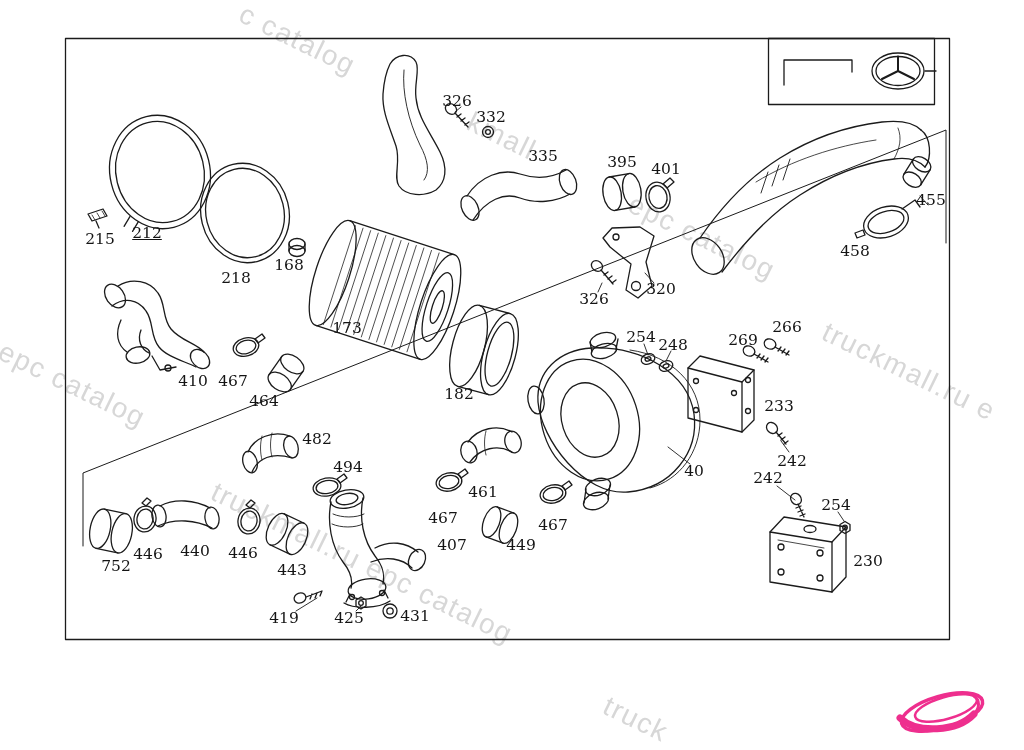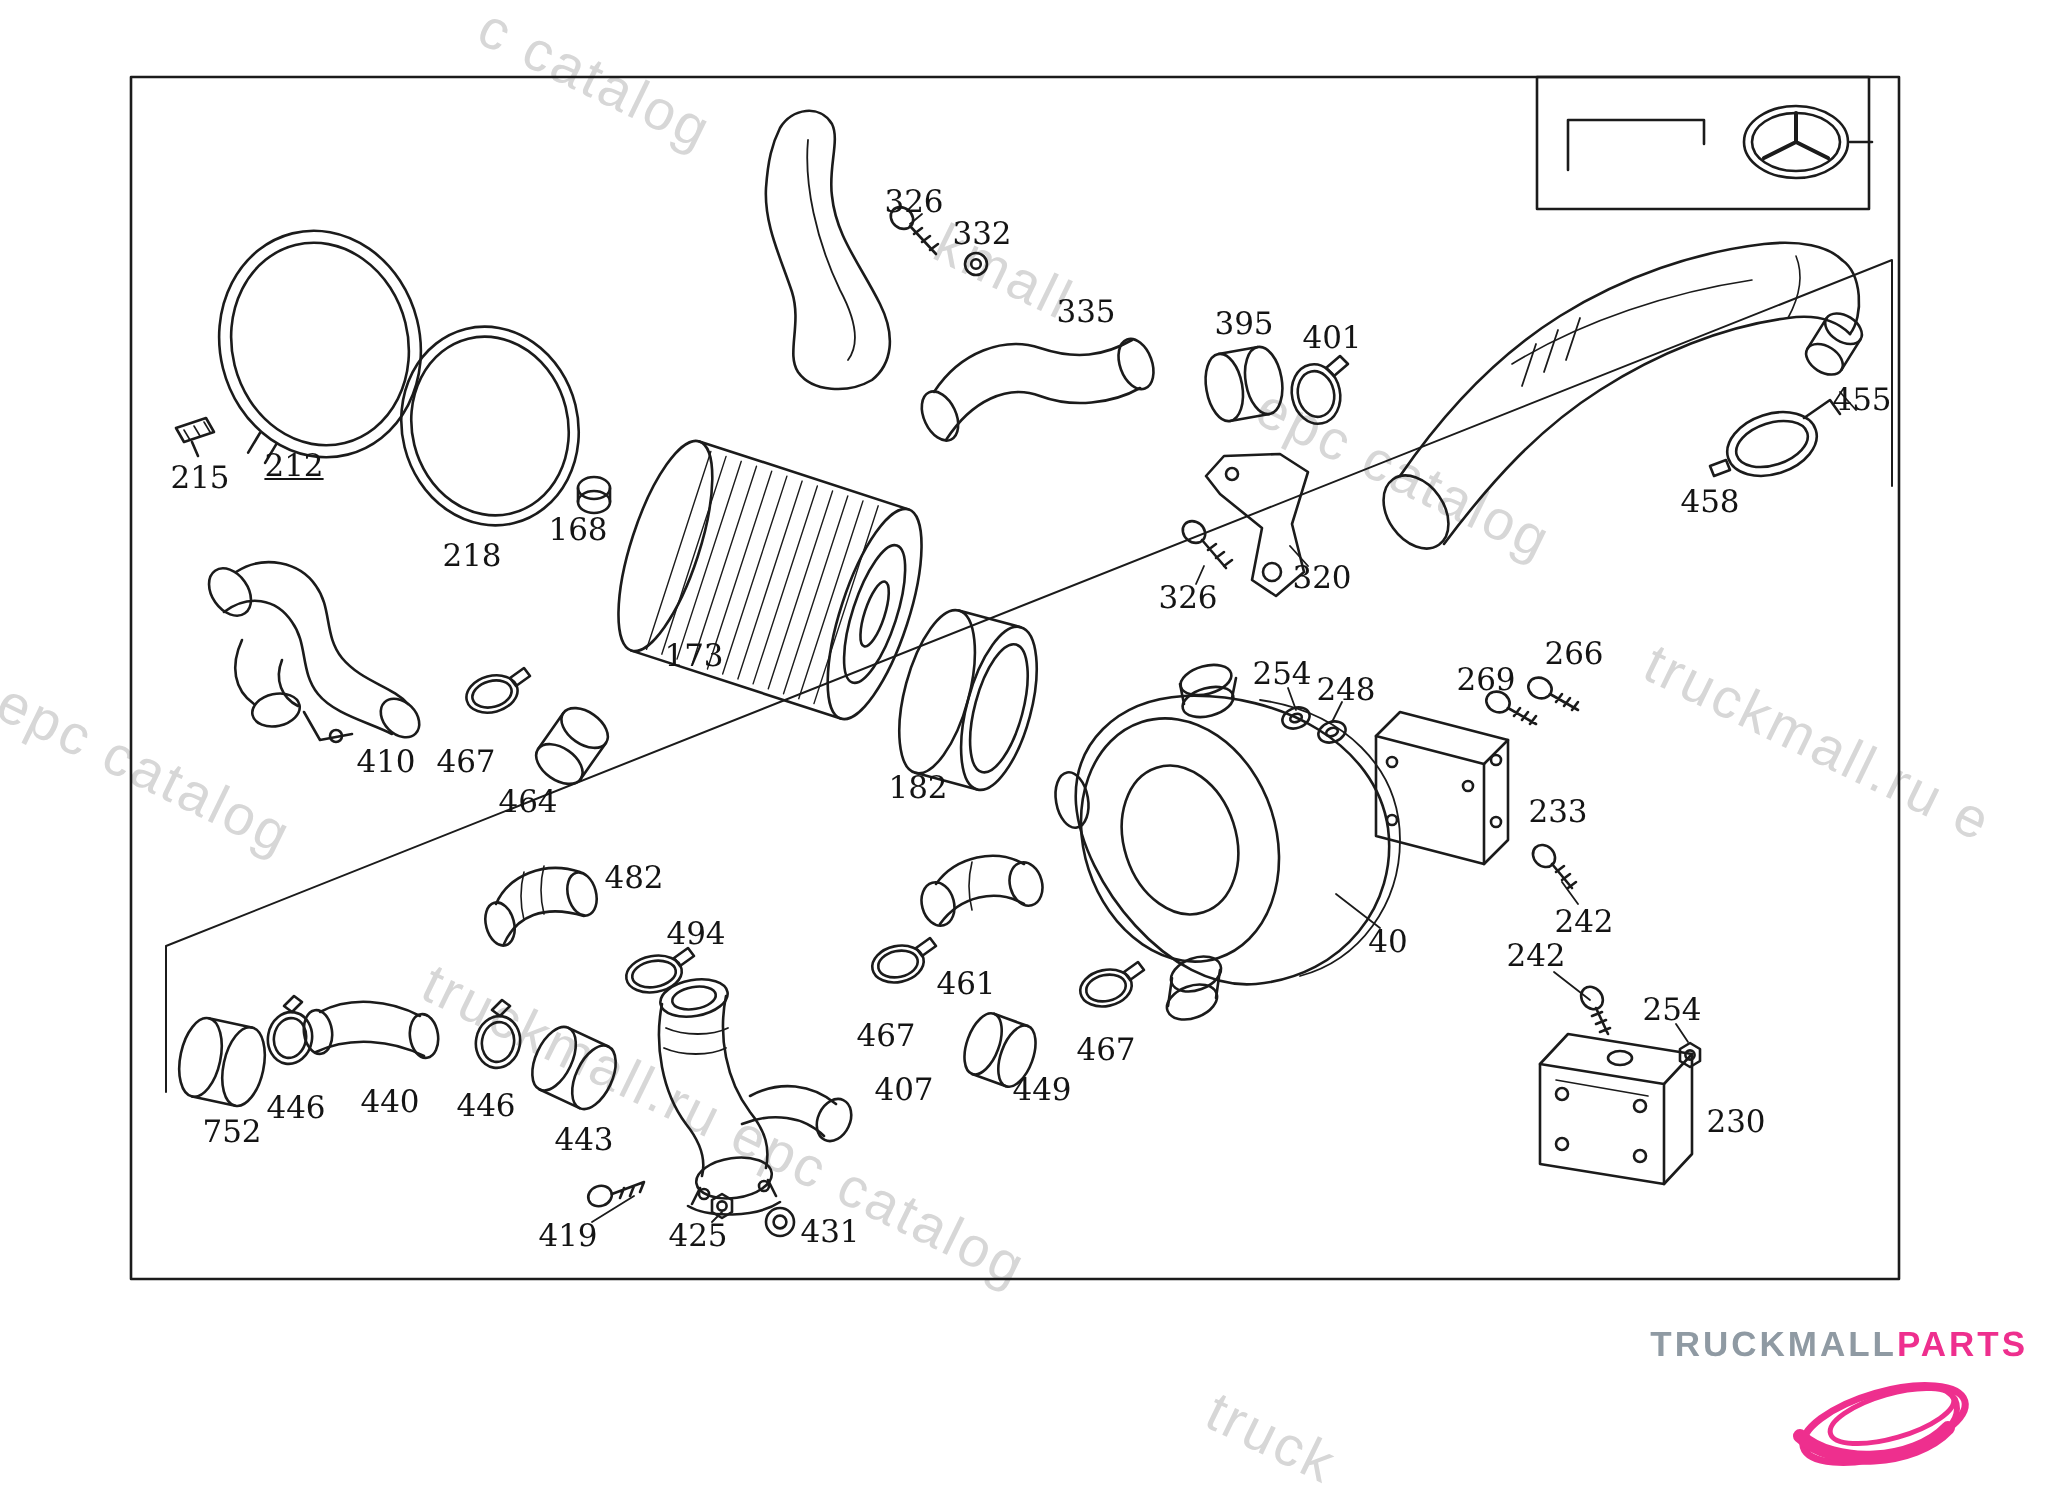--- a/index.html
+++ b/index.html
@@ -402,21 +402,20 @@
       <span class="part-label" style="left: 243px; top: 553px;">446</span>
       <span class="part-label" style="left: 116px; top: 566px;">752</span>
       <span class="part-label" style="left: 292px; top: 570px;">443</span>
       <span class="part-label" style="left: 416px; top: 545px; margin-left: 36px;">407</span>
       <span class="part-label" style="left: 521px; top: 545px;">449</span>
       <span class="part-label" style="left: 284px; top: 618px;">419</span>
       <span class="part-label" style="left: 349px; top: 618px;">425</span>
       <span class="part-label" style="left: 415px; top: 616px;">431</span>
     </div>
 
-  <div class="brand"><span style="color: rgb(143, 154, 163);">TRUCKMALL</span><span style="color: rgb(238, 47, 142);">PARTS</span></div>
 
   <svg class="brand-logo" width="120" height="62" viewBox="0 0 120 62">
     <g fill="none" stroke="#ee2f8e" stroke-linecap="round">
       <ellipse cx="56" cy="28" rx="42" ry="16" stroke-width="3.5" transform="rotate(-16 56 28)"></ellipse>
       <ellipse cx="60" cy="24" rx="32" ry="11" stroke-width="2.5" transform="rotate(-16 60 24)"></ellipse>
       <path d="M14,34 C31,50 71,48 88,30" stroke-width="7"></path>
       <path d="M88,30 C94,24 94,16 88,12" stroke-width="3"></path>
     </g>
   </svg>
 

